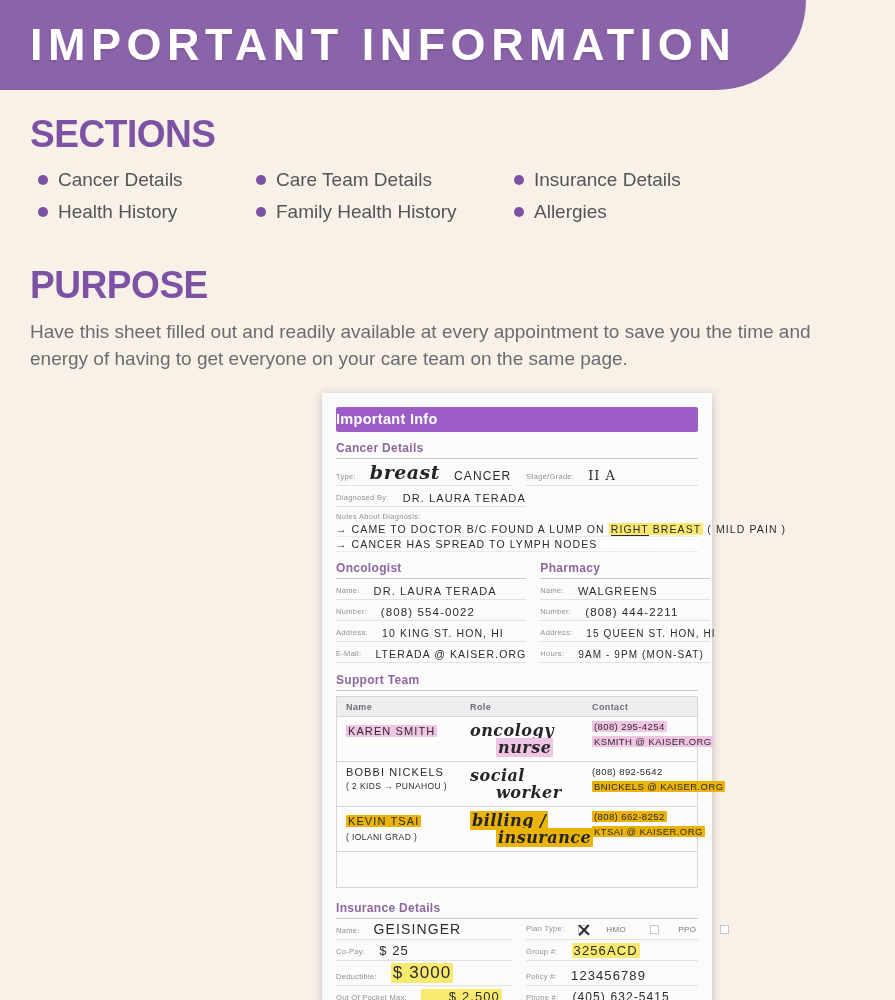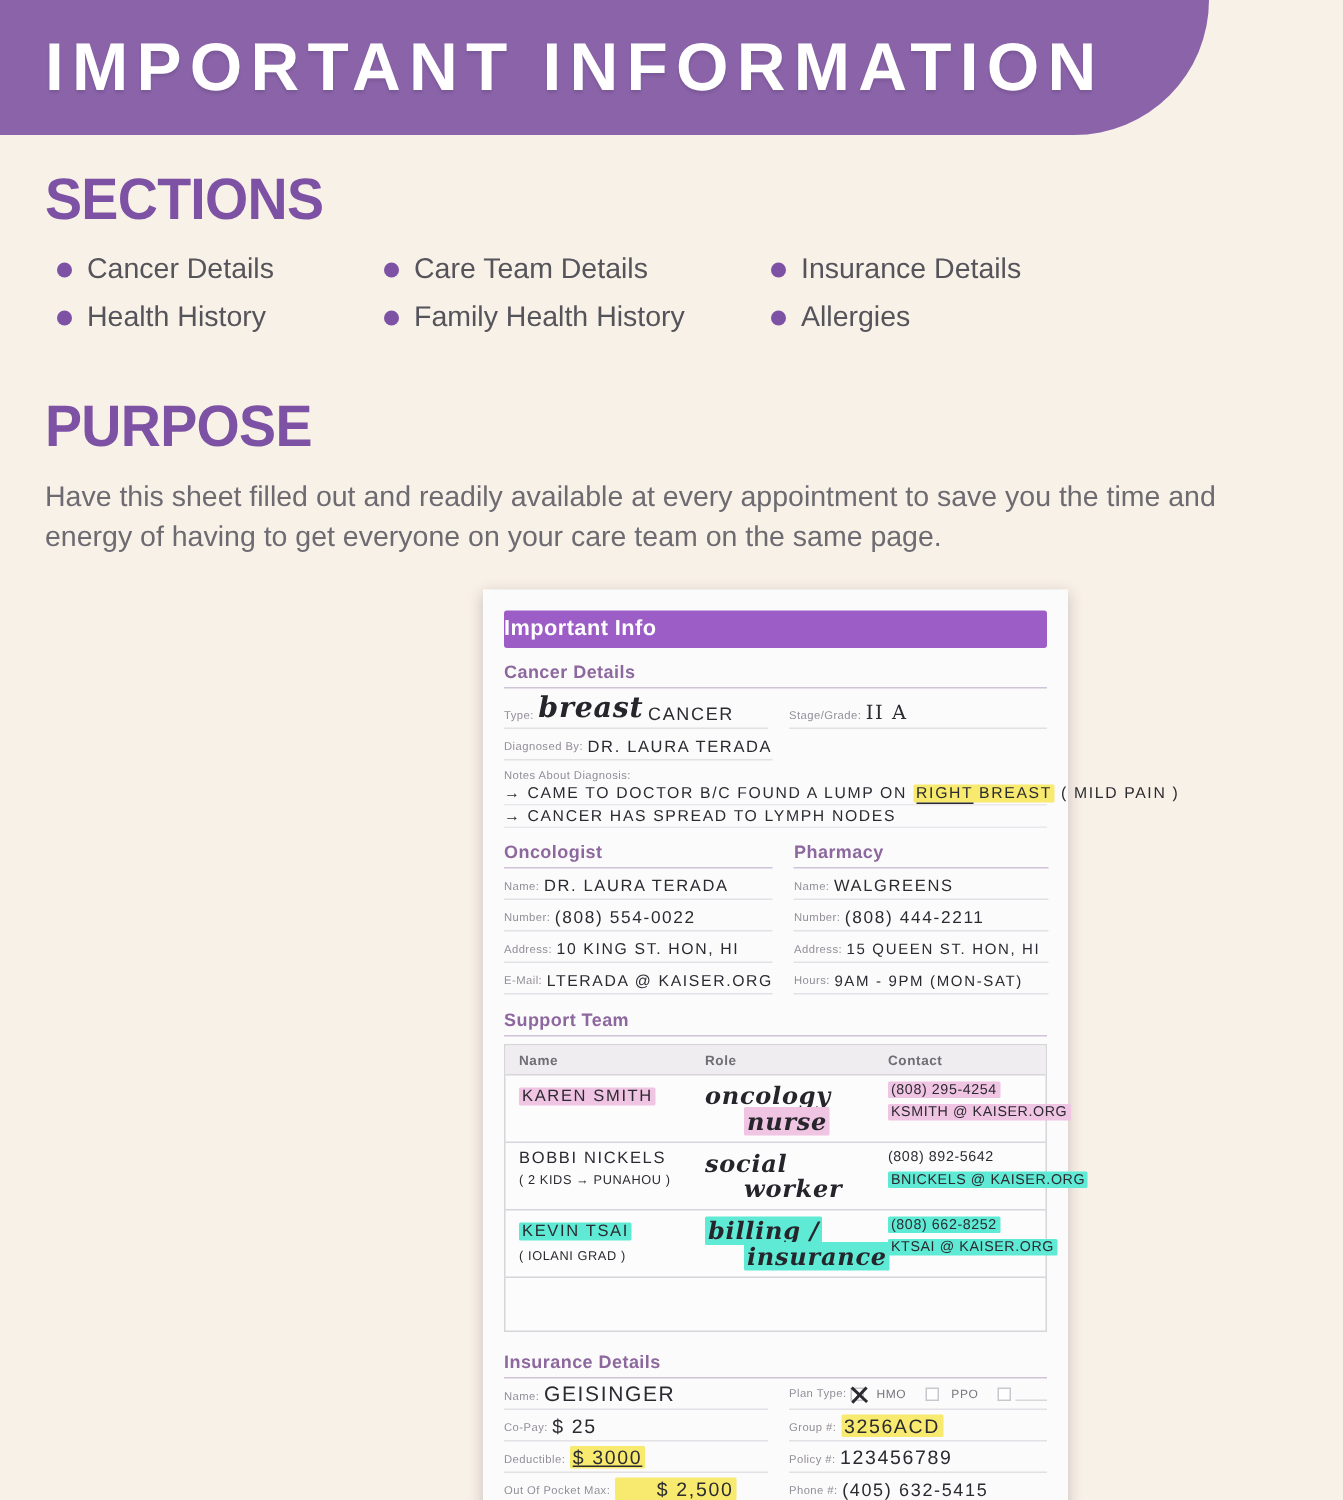--- a/index.html
+++ b/index.html
@@ -73,21 +73,21 @@
     font-size:12px; font-weight:bold;
     color:#8d689e; letter-spacing:0.3px;
     padding-bottom:3px;
     border-bottom:1px solid #cfc3d6;
   }
   .mt9 { margin-top:9px; }
   .mt13 { margin-top:13px; }
 
   .row2col { display:grid; grid-template-columns:1fr 172px; column-gap:14px; }
   .field {
-    display:flex; align-items:flex-end; gap:3px;
+    display:flex; align-items:flex-end; gap:14px;
     border-bottom:1px solid #e3e0e6;
     padding:2px 0 2px; min-height:21px;
   }
   .flabel {
     font-size:7.5px; color:#918e97; letter-spacing:0.3px;
     padding-bottom:2px; white-space:nowrap; flex:none;
   }
 
   .hw {
     font-family:"Liberation Sans","DejaVu Sans",sans-serif;
@@ -100,21 +100,21 @@
     color:#26252b; font-size:16px; letter-spacing:0.5px;
     white-space:nowrap;
   }
   .serifval {
     font-family:"DejaVu Serif",serif;
     font-size:13px; color:#2b2a30; letter-spacing:1px;
   }
 
   .hl-y { background:#f7ea6e; padding:0 2px; border-radius:1px; }
   .hl-p { background:#f0c4e3; padding:0 2px; border-radius:1px; }
-  .hl-b { background:#5eead4; padding:0 2px; border-radius:1px; }
+  .hl-b { background:#eab308; padding:0 2px; border-radius:1px; }
   .uline { border-bottom:1.6px solid #2b2a30; }
 
   .notes-label { margin-top:5px; font-size:7.5px; color:#918e97; letter-spacing:0.3px; }
   .note-line {
     border-bottom:1px solid #eae7ed;
     padding:1.5px 0 1px;
     font-size:10.5px;
   }
 
   
@@ -352,21 +352,21 @@
     </div>
     <div class="field">
       <span class="flabel">Group #:</span>
       <span class="hw hl-y" style="font-size:13px;">3256ACD</span>
     </div>
   </div>
 
   <div class="row2col">
     <div class="field">
       <span class="flabel">Deductible:</span>
-      <span class="hw hl-y" style="font-size:13px;text-decoration:underline;">$ 3000</span>
+      <span class="hw hl-y" style="font-size:17px;">$ 3000</span>
     </div>
     <div class="field">
       <span class="flabel">Policy #:</span>
       <span class="hw" style="font-size:13px;">123456789</span>
     </div>
   </div>
 
   <div class="row2col">
     <div class="field">
       <span class="flabel">Out Of Pocket Max:</span>

